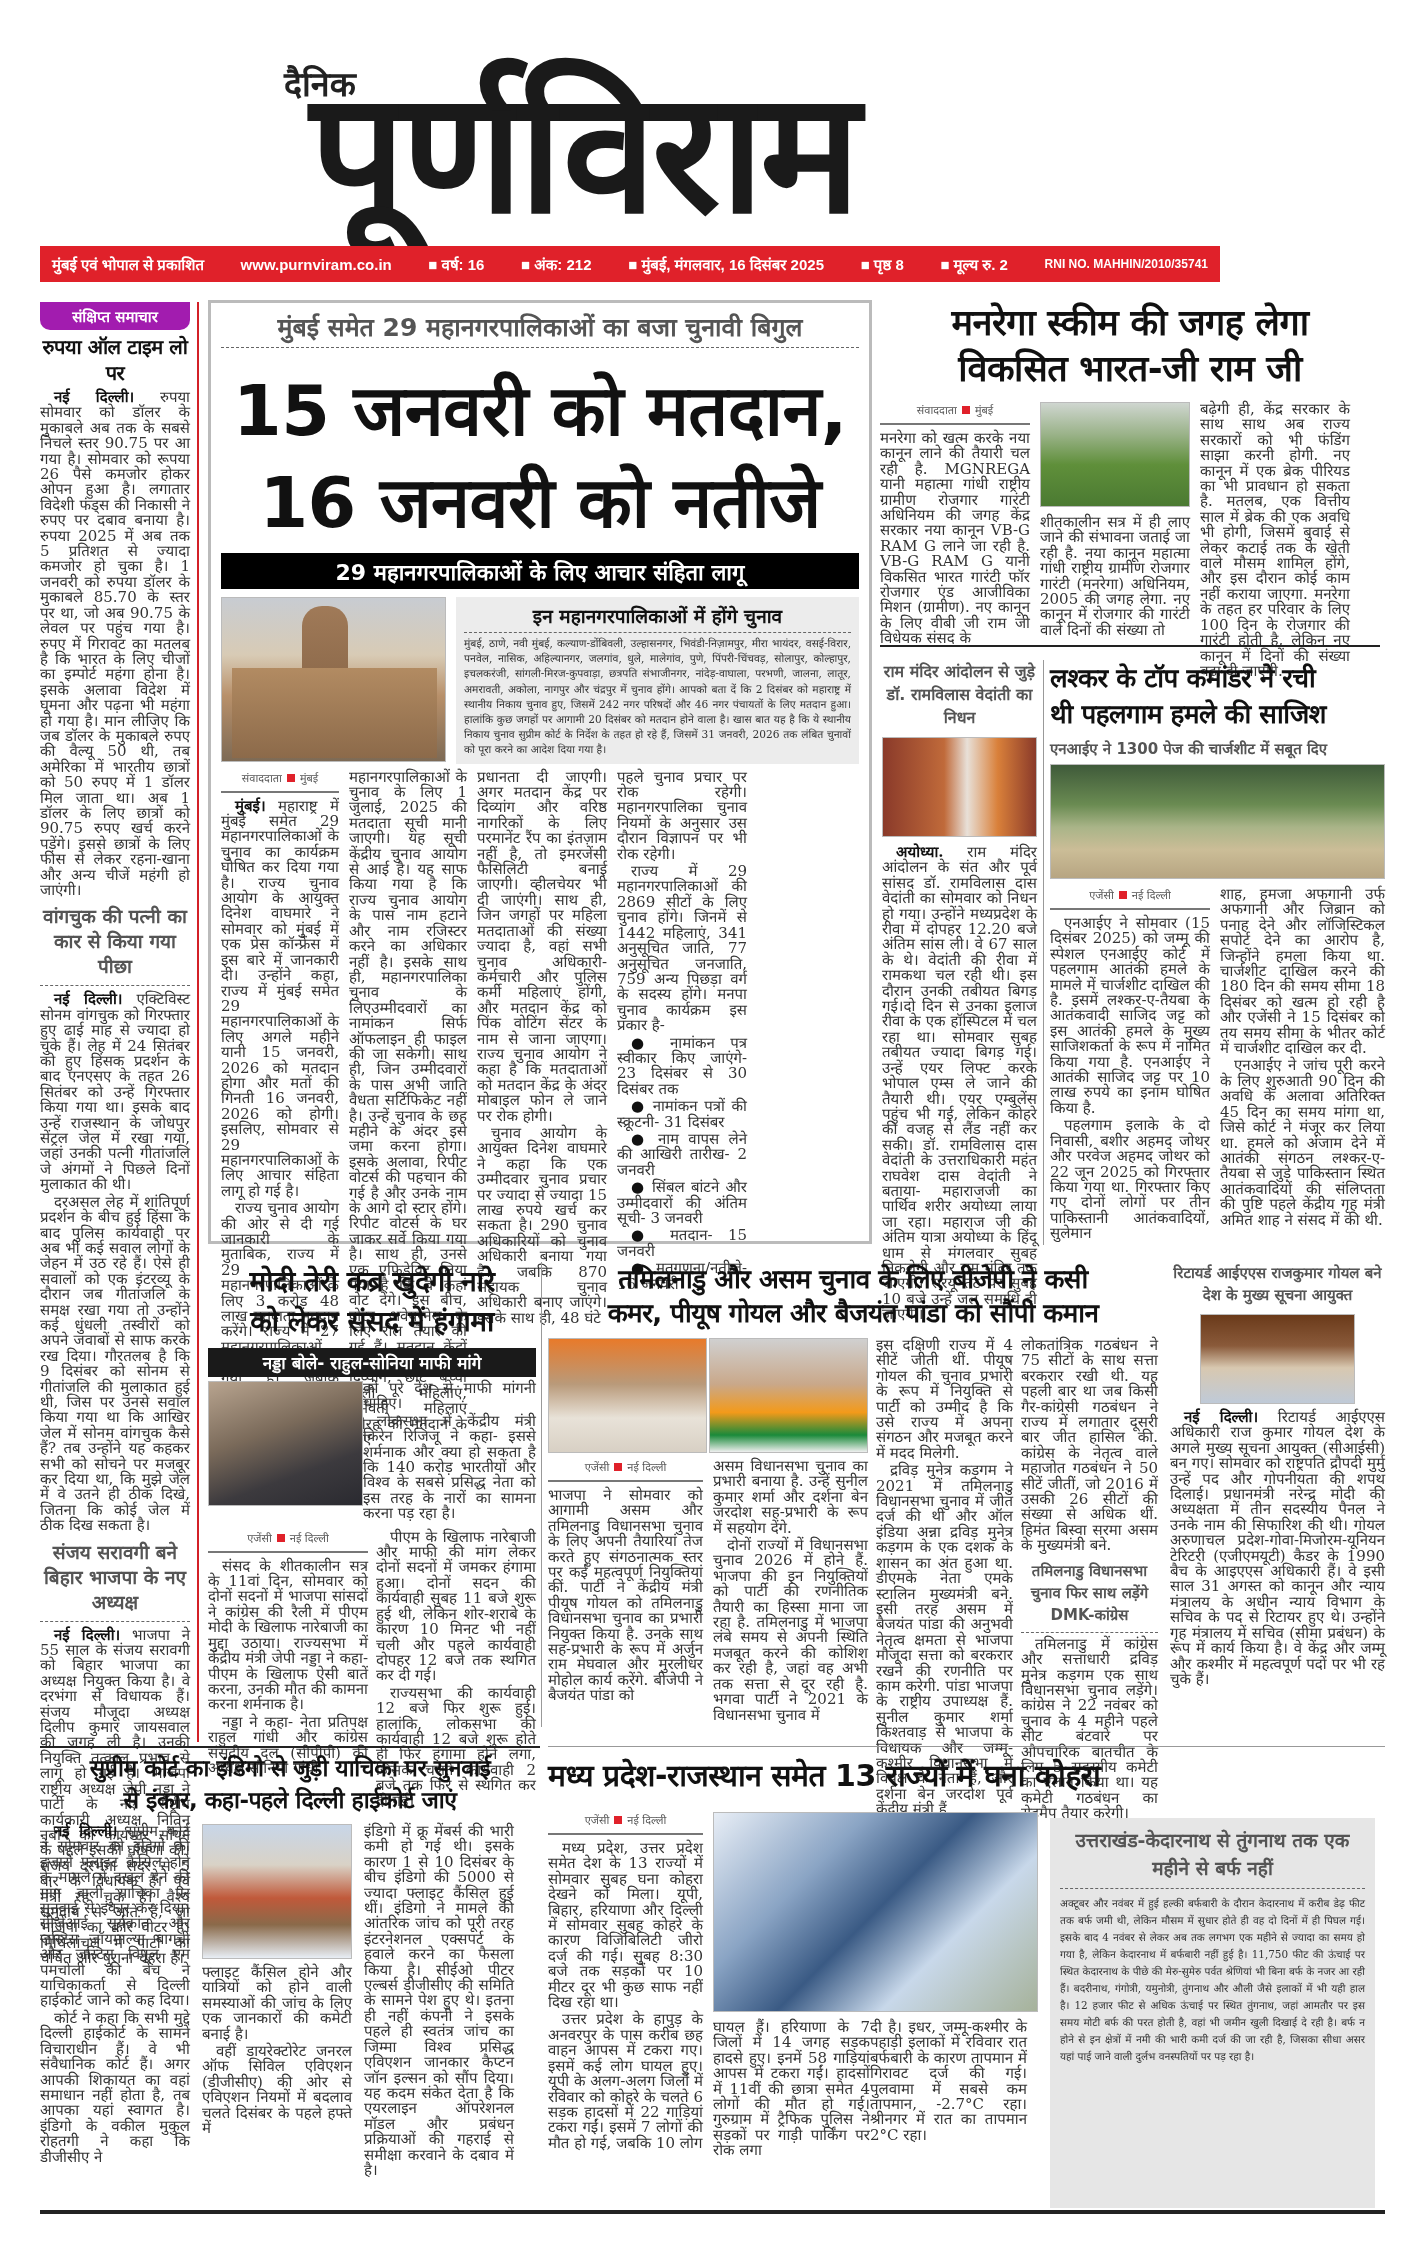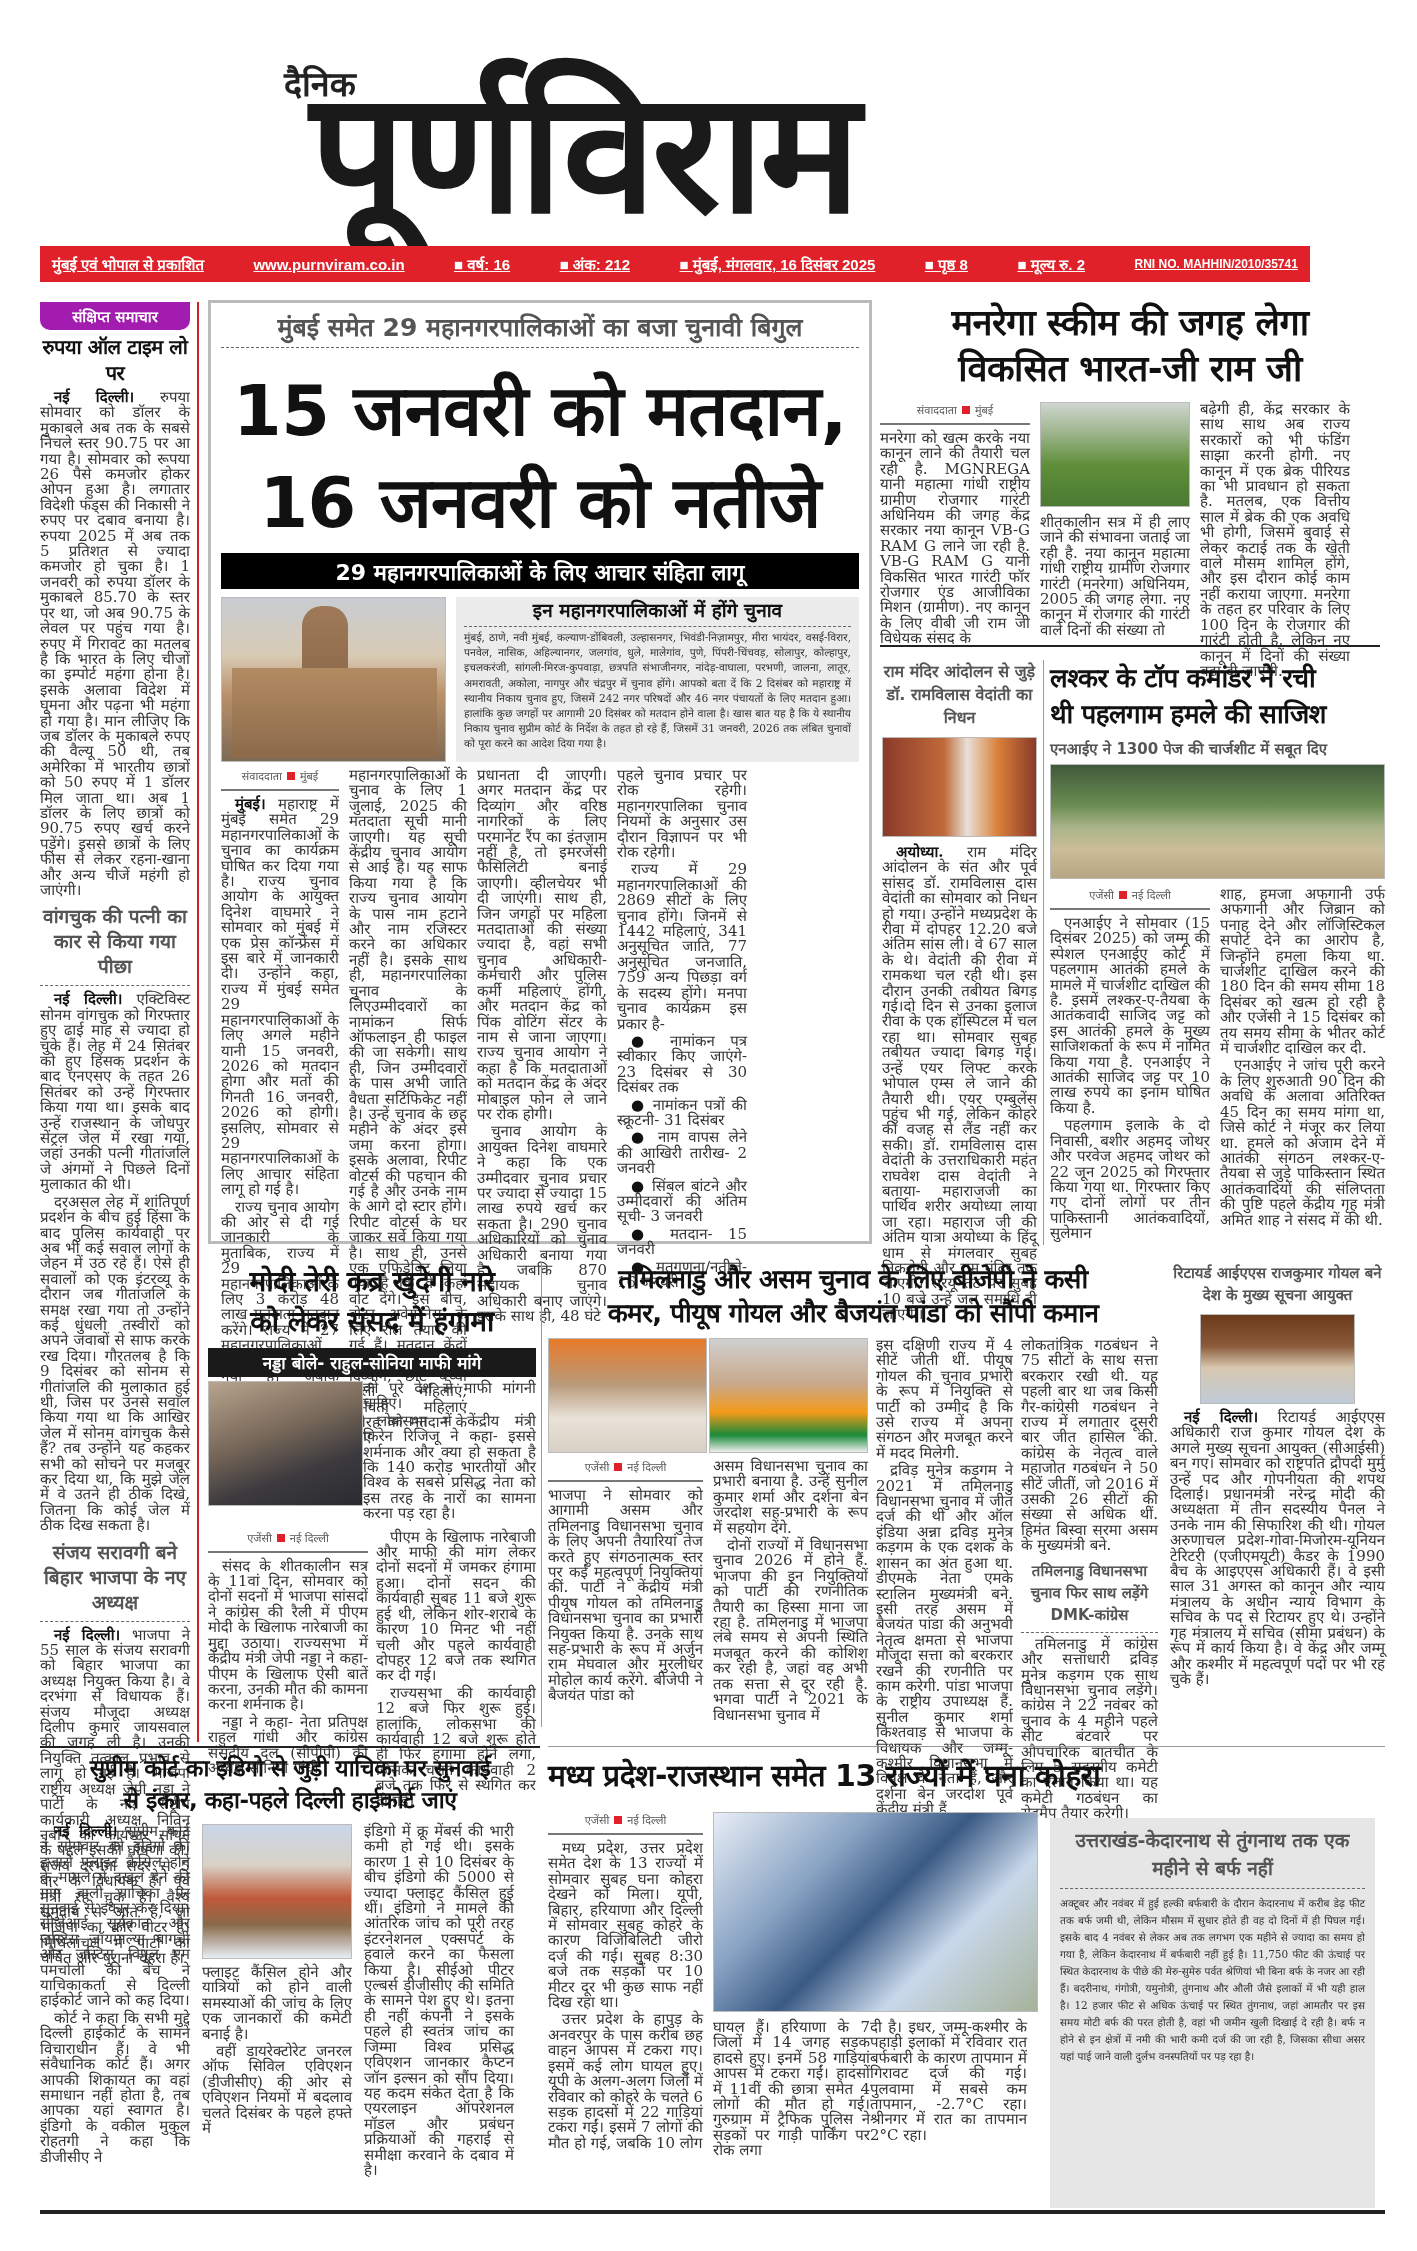--- a/index.html
+++ b/index.html
@@ -18,21 +18,21 @@
   .bullet::before { content: "● "; color: #111; }
   .lead { font-weight: bold; color: #111; }
 </style>
 </head>
 <body>
 
 <div class="abs" style="left:0;top:0;width:1417px;height:260px;text-decoration:underline;">
   <div class="abs" style="left:284px;top:60px;font-size:34px;font-weight:bold;color:#222;">दैनिक</div>
   <div class="abs" style="left:310px;top:58px;font-size:168px;font-weight:bold;color:#1a1a1a;letter-spacing:-4px;line-height:190px;">पूर्णविराम</div>
 </div>
-<div class="abs" style="left:40px;top:246px;width:1270px;height:36px;background:#e0212a;color:#fff;display:flex;align-items:center;justify-content:space-between;padding:0 12px;font-family:'Liberation Sans',sans-serif;font-weight:bold;font-size:15px;white-space:nowrap;text-decoration:underline;">
+<div class="abs" style="left:40px;top:246px;width:1180px;height:36px;background:#e0212a;color:#fff;display:flex;align-items:center;justify-content:space-between;padding:0 12px;font-family:'Liberation Sans',sans-serif;font-weight:bold;font-size:15px;white-space:nowrap;">
   <span>मुंबई एवं भोपाल से प्रकाशित</span>
   <span>www.purnviram.co.in</span>
   <span>■ <span>वर्ष: 16</span></span>
   <span>■ <span>अंक: 212</span></span>
   <span>■ <span>मुंबई, मंगलवार, 16 दिसंबर 2025</span></span>
   <span>■ <span>पृष्ठ 8</span></span>
   <span>■ <span>मूल्य रु. 2</span></span>
   <span style="font-size:12px;">RNI NO. MAHHIN/2010/35741</span>
 </div>
 
@@ -62,21 +62,21 @@
   <div class="hd" style="font-size:70px;line-height:92px;margin-top:17px;">
     <div>15 जनवरी को मतदान,</div>
     <div>16 जनवरी को नतीजे</div>
   </div>
   <div style="background:#000000;color:#fff;font-weight:bold;text-align:center;font-size:22px;padding:3px 0;margin-top:4px;">29 महानगरपालिकाओं के लिए आचार संहिता लागू</div>
   <div style="display:flex;gap:10px;margin-top:8px;">
     <div class="photo" style="width:225px;height:165px;background:linear-gradient(180deg,#c8ccd2 0%,#d8cbb5 35%,#b8906a 60%,#7d6a55 100%);position:relative;">
       <div style="position:absolute;left:80px;top:8px;width:46px;height:150px;background:linear-gradient(#a07a58,#7a5a3e);border-radius:20px 20px 0 0;"></div>
       <div style="position:absolute;left:10px;top:70px;width:205px;height:90px;background:linear-gradient(#b28b62,#8c6a4a);"></div>
     </div>
-    <div style="flex:1;background:#ececec;padding:0 8px;">
+    <div style="flex:1;background:#ececec;padding:6px 8px;">
       <div style="font-weight:bold;font-size:19px;text-align:center;color:#111;">इन महानगरपालिकाओं में होंगे चुनाव</div>
       <div class="dots" style="margin:3px 0;"></div>
       <div class="txt" style="font-size:10.6px;line-height:15.2px;">मुंबई, ठाणे, नवी मुंबई, कल्याण-डोंबिवली, उल्हासनगर, भिवंडी-निज़ामपुर, मीरा भायंदर, वसई-विरार, पनवेल, नासिक, अहिल्यानगर, जलगांव, धुले, मालेगांव, पुणे, पिंपरी-चिंचवड़, सोलापुर, कोल्हापुर, इचलकरंजी, सांगली-मिरज-कुपवाड़ा, छत्रपति संभाजीनगर, नांदेड़-वाघाला, परभणी, जालना, लातूर, अमरावती, अकोला, नागपुर और चंद्रपुर में चुनाव होंगे। आपको बता दें कि 2 दिसंबर को महाराष्ट्र में स्थानीय निकाय चुनाव हुए, जिसमें 242 नगर परिषदों और 46 नगर पंचायतों के लिए मतदान हुआ। हालांकि कुछ जगहों पर आगामी 20 दिसंबर को मतदान होने वाला है। खास बात यह है कि ये स्थानीय निकाय चुनाव सुप्रीम कोर्ट के निर्देश के तहत हो रहे हैं, जिसमें 31 जनवरी, 2026 तक लंबित चुनावों को पूरा करने का आदेश दिया गया है।</div>
     </div>
   </div>
   <div style="display:flex;gap:10px;margin-top:6px;">
     <div style="width:118px;">
       <div class="byline"><span>संवाददाता</span><span class="sq"></span><span>मुंबई</span></div>
       <div class="txt">
           <p><span class="lead">मुंबई।</span> <span>महाराष्ट्र में मुंबई समेत 29 महानगरपालिकाओं के चुनाव का कार्यक्रम घोषित कर दिया गया है। राज्य चुनाव आयोग के आयुक्त दिनेश वाघमारे ने सोमवार को मुंबई में एक प्रेस कॉन्फ्रेंस में इस बारे में जानकारी दी। उन्होंने कहा, राज्य में मुंबई समेत 29 महानगरपालिकाओं के लिए अगले महीने यानी 15 जनवरी, 2026 को मतदान होगा और मतों की गिनती 16 जनवरी, 2026 को होगी। इसलिए, सोमवार से 29 महानगरपालिकाओं के लिए आचार संहिता लागू हो गई है।</span></p>

